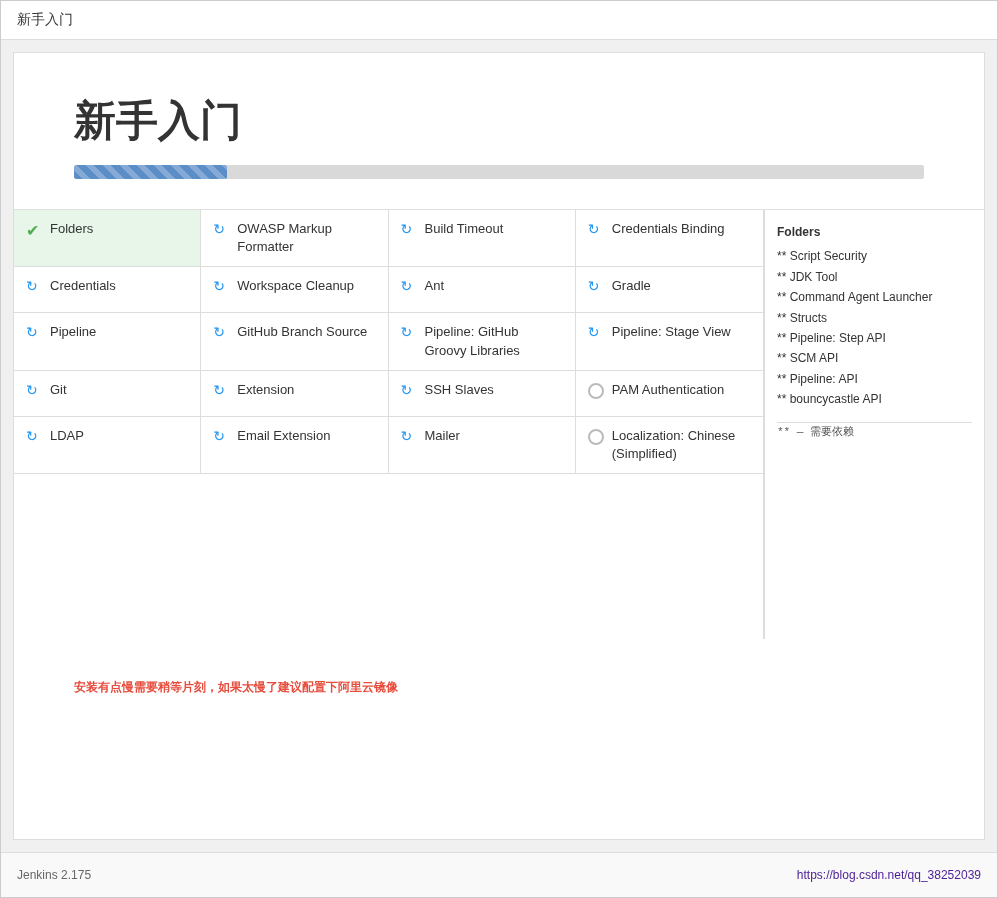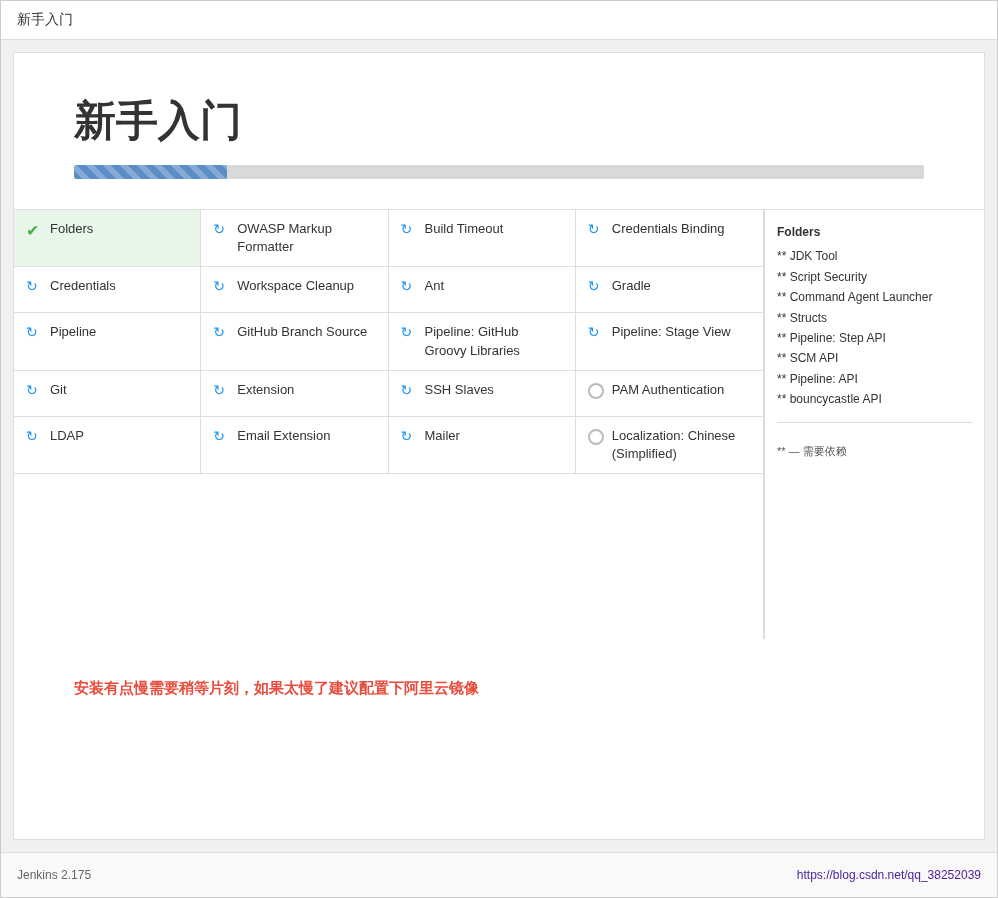--- a/index.html
+++ b/index.html
@@ -159,31 +159,32 @@
     }
 
     .sidebar-item {
       display: block;
       color: #333;
     }
 
     .sidebar-note {
       margin-top: 12px;
       border-top: 1px solid #ddd;
-      padding-top: 19px;
+      padding-top: 0;
       font-size: 11px;
       color: #555;
+      font-family: Liberation Mono, monospace;
     }
 
     
     .message-area {
       padding: 20px 60px;
       text-align: center;
       color: #e74c3c;
-      font-size: 15px;
+      font-size: 12px;
       font-weight: bold;
       min-height: 200px;
       display: flex;
       align-items: flex-start;
       padding-top: 40px;
     }
 
     
     .footer {
       background: #f9f9f9;
@@ -298,22 +299,22 @@
         </div>
         <div class="plugin-cell">
           <span class="plugin-icon icon-circle"></span>
           <span class="plugin-name">Localization: Chinese (Simplified)</span>
         </div>
       </div>
 
     <div class="sidebar">
       <div class="sidebar-title">Folders</div>
       <div id="sidebar-items-container">
+          <span class="sidebar-item">** Script Security</span>
           <span class="sidebar-item">** JDK Tool</span>
-          <span class="sidebar-item">** Script Security</span>
           <span class="sidebar-item">** Command Agent Launcher</span>
           <span class="sidebar-item">** Structs</span>
           <span class="sidebar-item">** Pipeline: Step API</span>
           <span class="sidebar-item">** SCM API</span>
           <span class="sidebar-item">** Pipeline: API</span>
           <span class="sidebar-item">** bouncycastle API</span>
         </div>
       <div class="sidebar-note">** — 需要依赖</div>
     </div>
 

